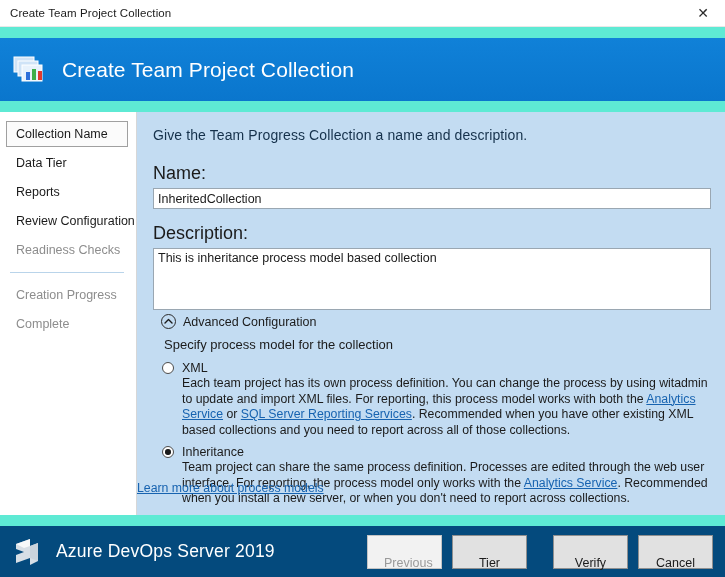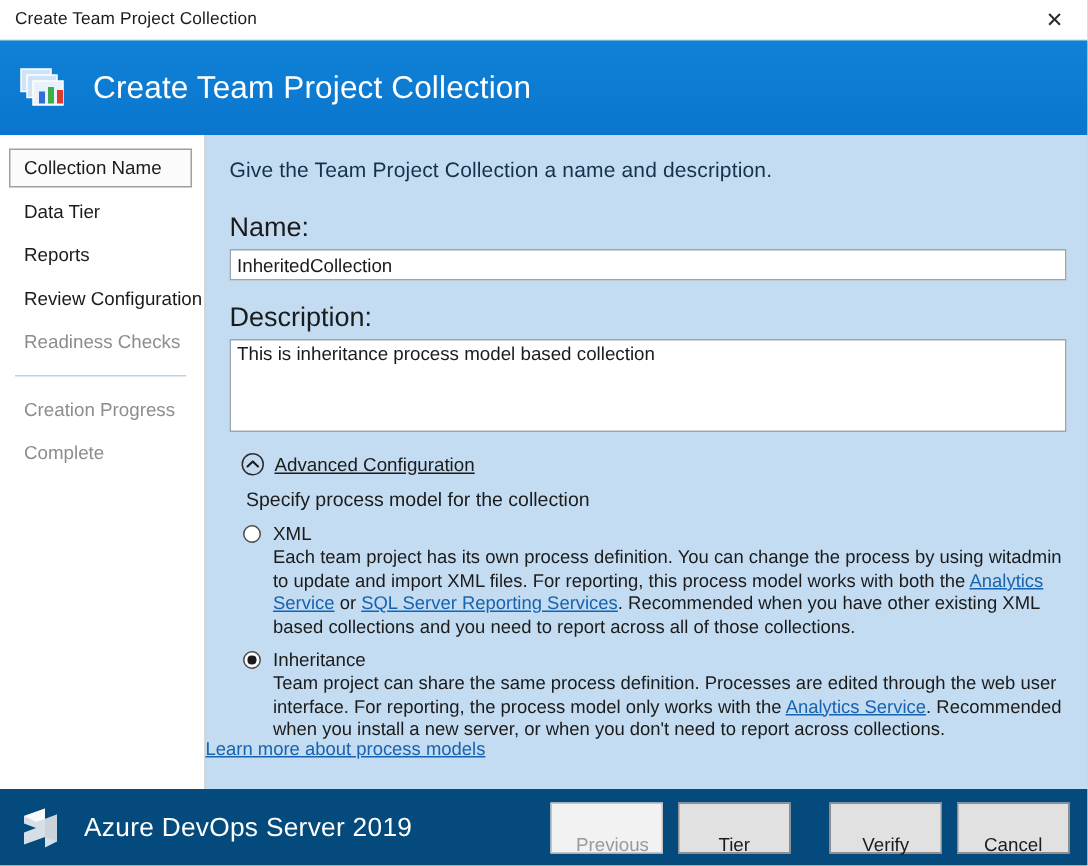--- a/index.html
+++ b/index.html
@@ -12,23 +12,24 @@
     overflow: hidden;
     font-family: "Liberation Sans", sans-serif;
     background: #ffffff;
     color: #1b1b1b;
     -webkit-font-smoothing: antialiased;
   }
   .window {
     position: relative;
     width: 725px;
     height: 577px;
-    background: #22c55e;
+    background: #5eead4;
     display: flex;
     flex-direction: column;
+    gap: 11px;
   }
 
   
   .titlebar {
     height: 26px;
     min-height: 26px;
     background: #ffffff;
     display: flex;
     align-items: center;
     justify-content: space-between;
@@ -161,22 +162,21 @@
     resize: none;
     display: block;
     line-height: 15px;
   }
   .spacer-14 { height: 14px; }
 
   
   .adv-row {
     display: flex;
     align-items: center;
-    margin: 14px 0 8px 8px;
-    text-decoration: underline;
+    margin: 4px 0 8px 8px;
   }
   .chevron-circle {
     width: 15px;
     height: 15px;
     border-radius: 50%;
     border: 1.3px solid #2b2b2b;
     display: inline-flex;
     align-items: center;
     justify-content: center;
     margin-right: 7px;
@@ -321,21 +321,21 @@
       <div class="nav-item">Reports</div>
       <div class="nav-item">Review Configuration</div>
       <div class="nav-item disabled">Readiness Checks</div>
       <div class="nav-divider"></div>
       <div class="nav-item disabled">Creation Progress</div>
       <div class="nav-item disabled">Complete</div>
     </div>
 
     <div class="content">
 
-      <div class="content-heading">Give the Team Project Collection a name and description.</div>
+      <div class="content-heading">Give the Team Progress Collection a name and description.</div>
 
       <div class="field-label">Name:</div>
       <input class="text-input" type="text" value="InheritedCollection" style="">
 
       <div class="spacer-14"></div>
 
       <div class="field-label">Description:</div>
       <textarea class="textarea-input" style="">This is inheritance process model based collection</textarea>
 
       <div class="adv-row">

